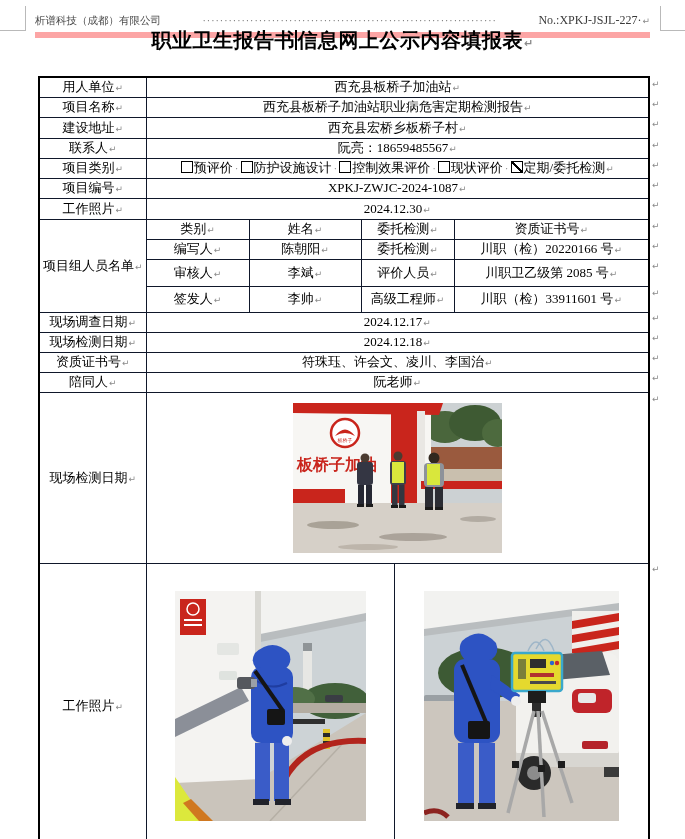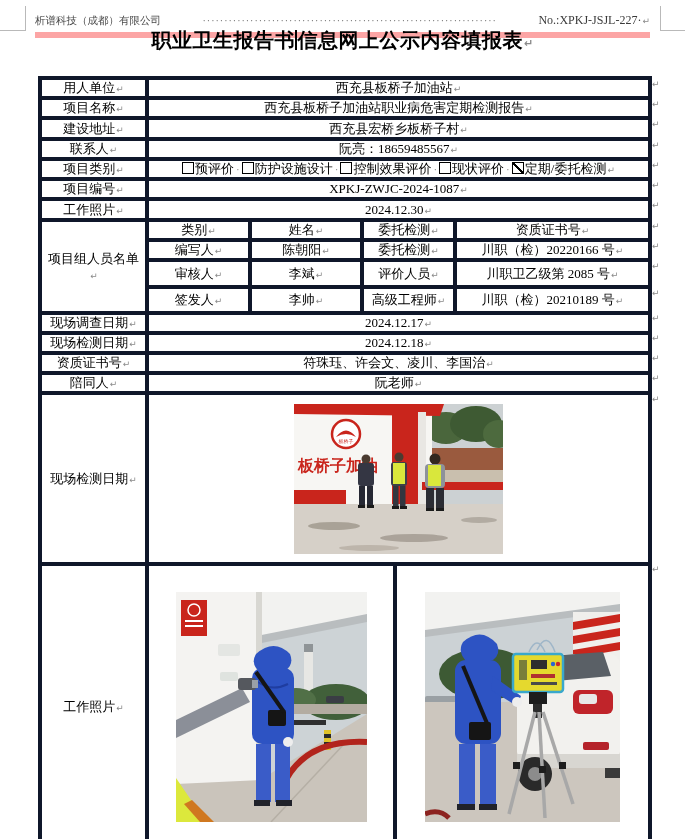--- a/index.html
+++ b/index.html
@@ -15,21 +15,21 @@
   .hdr .no{white-space:nowrap;color:#3a3a3a;font-size:12px;}
   .pm{color:#8a8a8a;font-size:9px;font-family:"DejaVu Sans",sans-serif;margin-left:1px;vertical-align:baseline;}
   
   .title{position:absolute;left:0;top:27px;width:685px;text-align:center;
          font-size:20px;font-weight:bold;letter-spacing:0.5px;}
   .title .cursor{display:inline-block;width:1.5px;height:20px;background:#000;vertical-align:-3px;margin:0 0.5px;}
   .title .pm{font-size:11px;}
   
   table.form{position:absolute;left:38px;top:76px;width:610px;border-collapse:collapse;table-layout:fixed;
              border:2px solid #000;}
-  table.form td{border:4px solid #0f172a;text-align:center;vertical-align:middle;
+  table.form td{border:1px solid #0f172a;text-align:center;vertical-align:middle;
                 font-size:13px;line-height:1.2;padding:0 2px;overflow:hidden;}
   td.lbl{font-size:13px;}
   td.photocell{vertical-align:top;padding-top:1px;}
   td.workcell{vertical-align:middle;}
   .cat{font-size:12.5px;letter-spacing:0;}
   .cb{display:inline-block;width:10px;height:10px;border:1.2px solid #000;position:relative;
       vertical-align:-1px;margin-right:1px;background:#fff;}
   .cb.checked::after{content:"";position:absolute;left:-1px;top:-1px;width:11px;height:11px;
       background:linear-gradient(to top right,transparent 44%,#000 44%,#000 58%,transparent 58%);}
   .sep{color:#8a8a8a;font-size:11px;margin:0 2px;}
@@ -119,21 +119,21 @@
     <tr style="height:27px">
       <td><span>审核人</span><span class="pm">↵</span></td>
       <td><span>李斌</span><span class="pm">↵</span></td>
       <td colspan="2"><span>评价人员</span><span class="pm">↵</span></td>
       <td><span>川职卫乙级第 2085 号</span><span class="pm">↵</span></td>
     </tr>
     <tr style="height:26px">
       <td><span>签发人</span><span class="pm">↵</span></td>
       <td><span>李帅</span><span class="pm">↵</span></td>
       <td colspan="2"><span>高级工程师</span><span class="pm">↵</span></td>
-      <td><span>川职（检）20210189 号</span><span class="pm">↵</span></td>
+      <td><span>川职（检）33911601 号</span><span class="pm">↵</span></td>
     </tr>
 
     <tr style="height:20px">
       <td class="lbl"><span>现场调查日期</span><span class="pm">↵</span></td>
       <td colspan="5"><span>2024.12.17</span><span class="pm">↵</span></td>
     </tr>
     <tr style="height:20px">
       <td class="lbl"><span>现场检测日期</span><span class="pm">↵</span></td>
       <td colspan="5"><span>2024.12.18</span><span class="pm">↵</span></td>
     </tr>

